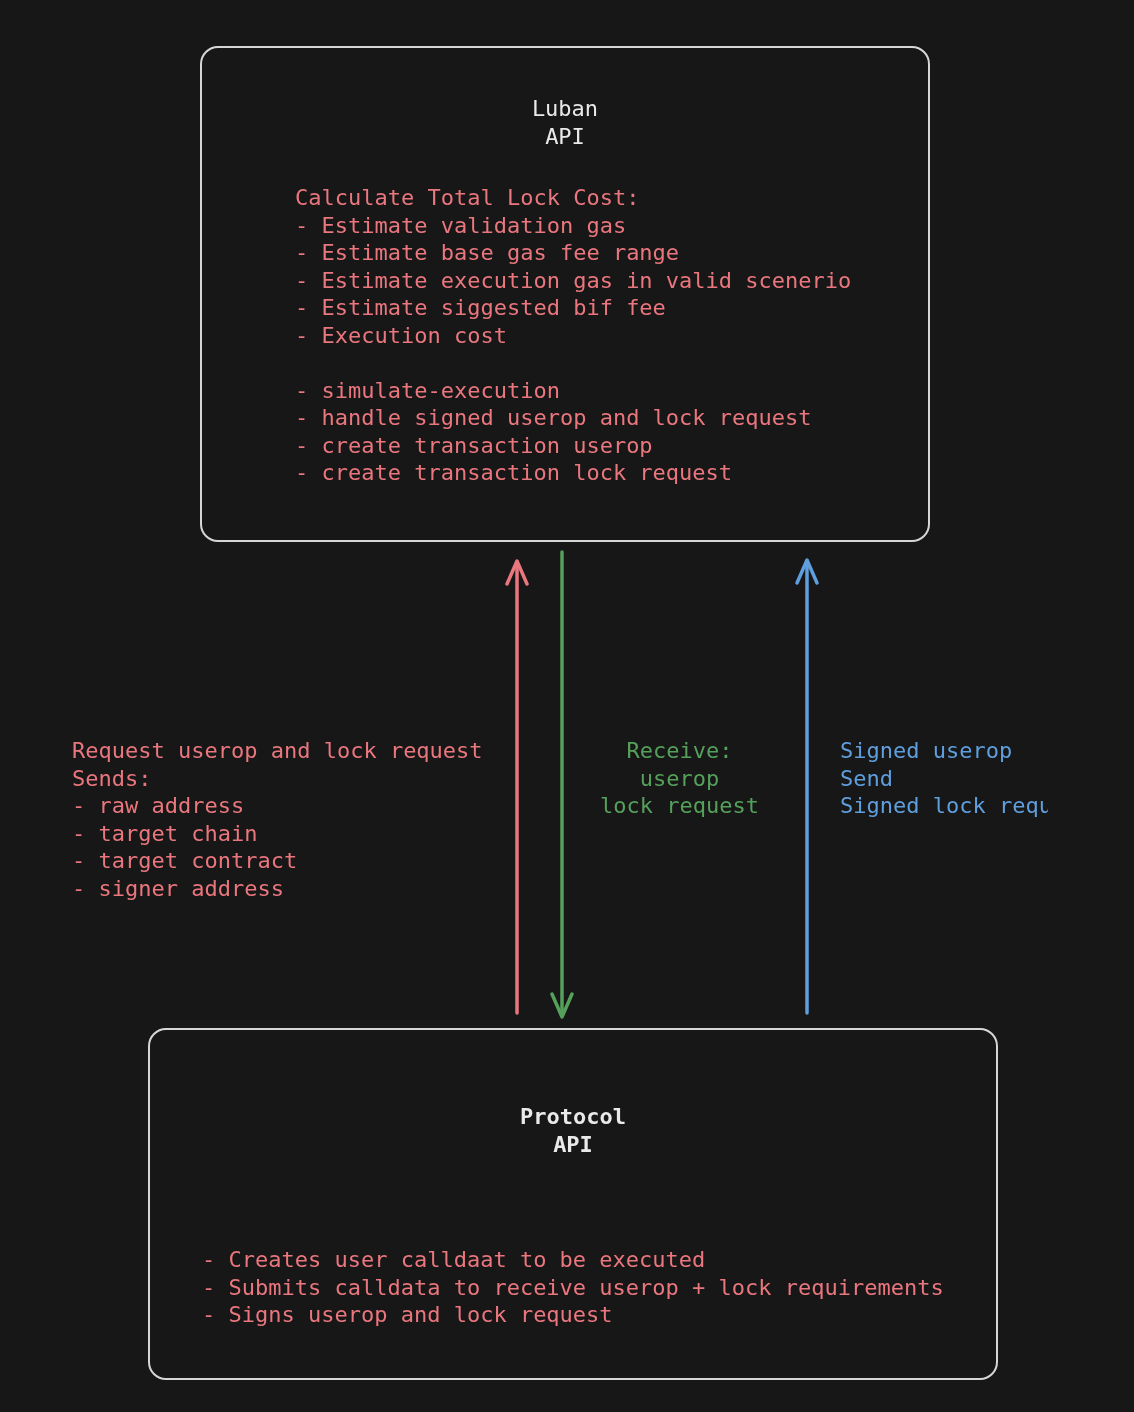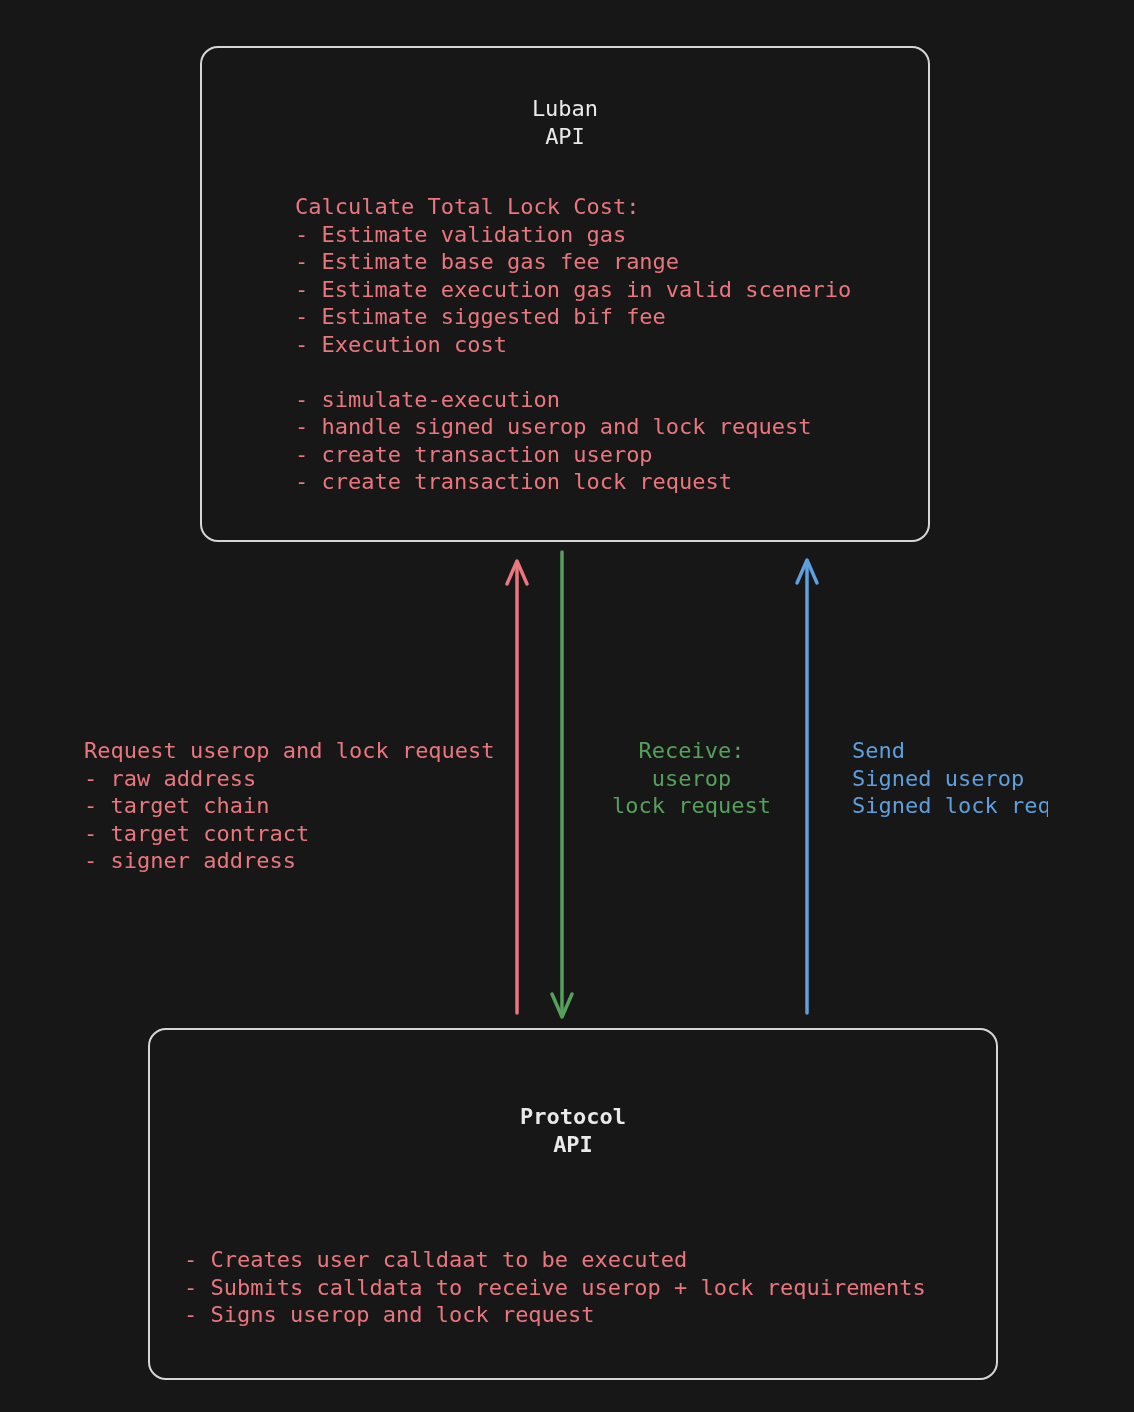--- a/index.html
+++ b/index.html
@@ -34,29 +34,28 @@
   }
   #luban-box .node-title    { top: 47px; }
   #protocol-box .node-title { top: 73px; font-weight: bold; }
 
   .textblock .line {
     min-height: 27.5px;
     line-height: 27.5px;
     white-space: pre;
   }
   .node-body { position: absolute; }
-  #luban-box .node-body    { left: 93px; top: 145px; }
-  #protocol-box .node-body { left: 34px; top: 216px; }
+  #luban-box .node-body    { left: 93px; top: 136px; }
+  #protocol-box .node-body { left: 52px; top: 216px; }
 
   .red-text   { color: var(--red,   #ea767e); }
   .green-text { color: var(--green, #55a05b); text-align: center; }
   .blue-text  { color: var(--blue,  #5f9fdd); }
   .label {
     position: absolute;
-    margin-left: 12px;
   }
   #request-label { left: 72px;  top: 737px; }
   #receive-label { left: 600px; top: 737px; }
   #send-label    { left: 840px; top: 737px; }
 
   #arrow-layer {
     position: absolute;
     left: 0; top: 0;
     pointer-events: none;
   }
@@ -105,35 +104,36 @@
       <polyline points="552,994 562,1017 572,994"></polyline>
     </g>
     <g class="stroke-blue">
       <line x1="807" y1="1013" x2="807" y2="561"></line>
       <polyline points="797,583 807,560 817,583"></polyline>
     </g>
   </svg>
 
   <div class="label textblock red-text" id="request-label">
     <div class="line">Request userop and lock request</div>
+    <div class="line">Sends:</div>
     <div class="line">- raw address</div>
     <div class="line">- target chain</div>
     <div class="line">- target contract</div>
     <div class="line">- signer address</div>
   </div>
 
   <div class="label textblock green-text" id="receive-label">
     <div class="line">Receive:</div>
     <div class="line">userop</div>
     <div class="line">lock request</div>
   </div>
 
   <div class="label textblock blue-text" id="send-label">
+    <div class="line">Signed userop</div>
     <div class="line">Send</div>
-    <div class="line">Signed userop</div>
     <div class="line">Signed lock request</div>
   </div>
 
   <div class="node" id="protocol-box">
     <div class="node-title textblock">
       <div class="line">Protocol</div>
       <div class="line">API</div>
     </div>
     <div class="node-body textblock red-text">
       <div class="line">- Creates user calldaat to be executed</div>

